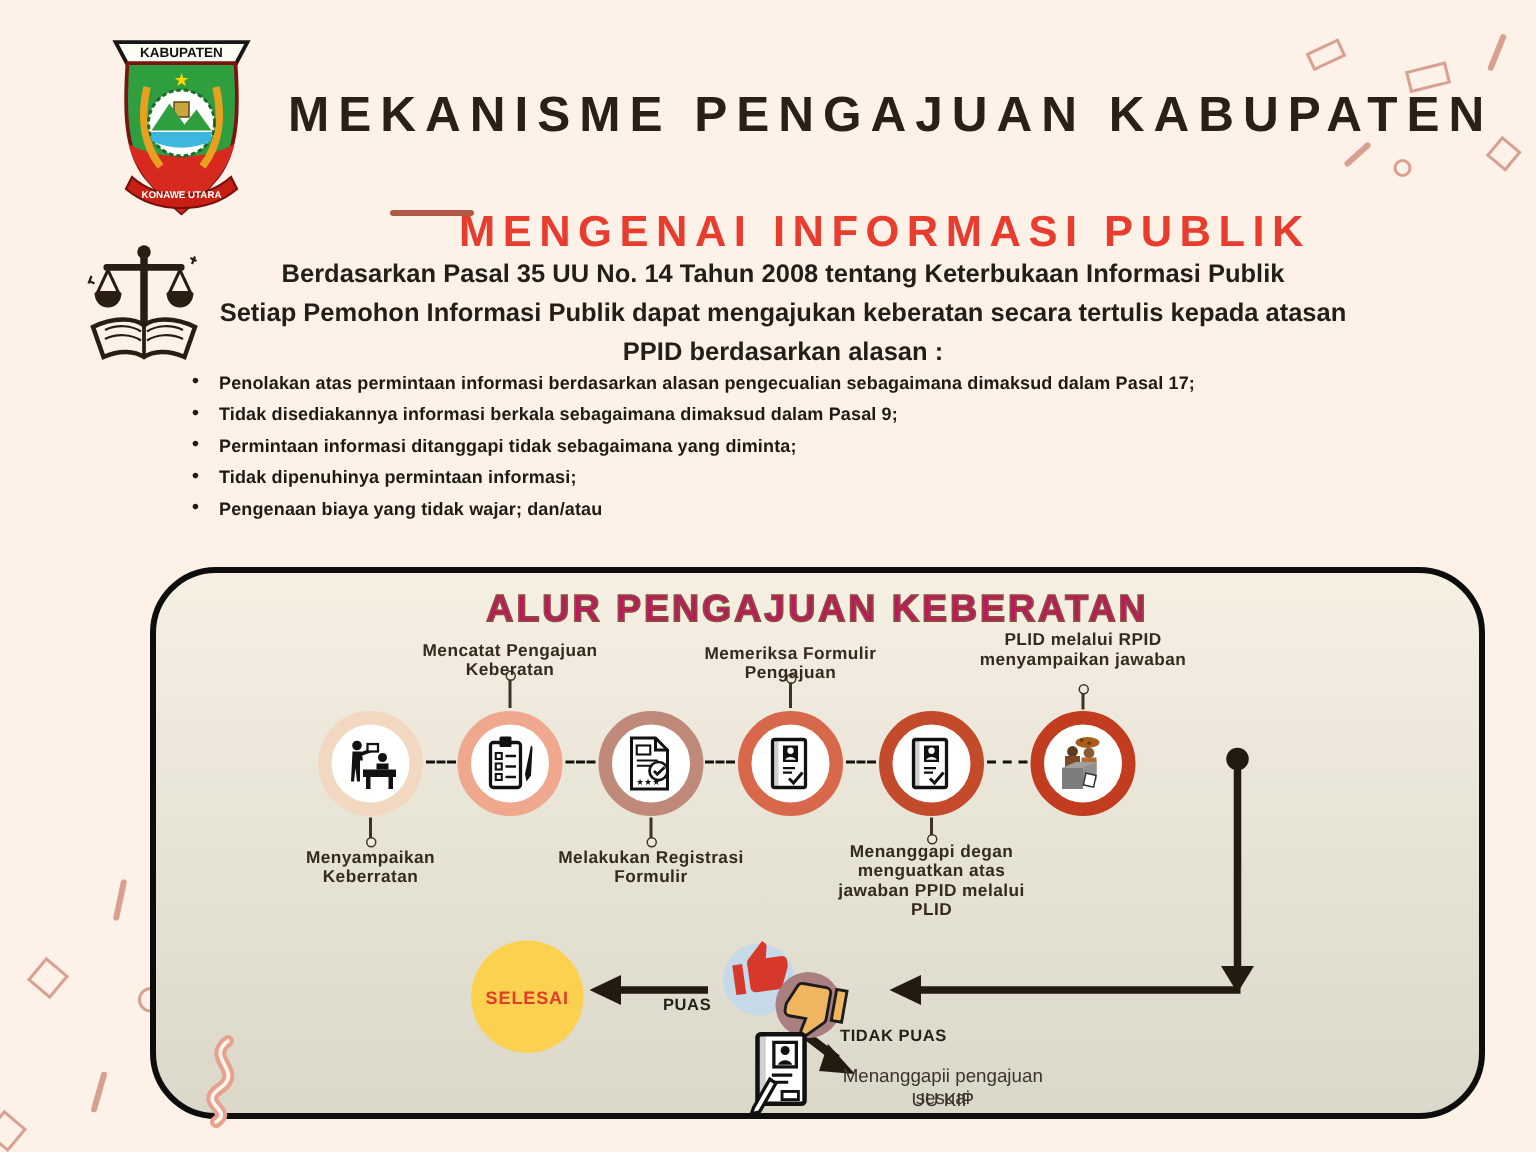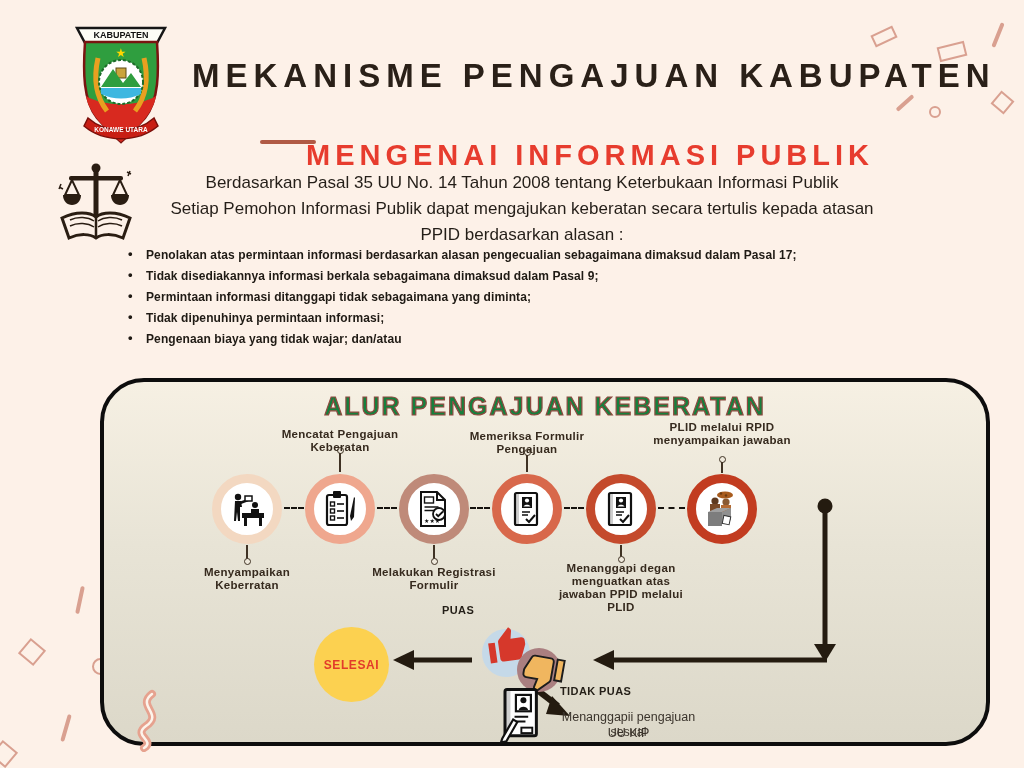--- a/index.html
+++ b/index.html
@@ -5,30 +5,30 @@
   html,body{margin:0;padding:0;}
   body{width:1024px;height:768px;overflow:hidden;font-family:"Liberation Sans",sans-serif;}
   #canvas{position:relative;width:1024px;height:768px;background:#fdf1e8;}
   .abs{position:absolute;}
   
   .title1{left:192px;top:57px;width:796px;text-align:center;font-size:33px;font-weight:800;
           letter-spacing:6px;color:#2a2018;white-space:nowrap;}
   .title2{left:192px;top:99px;width:796px;text-align:center;font-size:29px;font-weight:800;
           letter-spacing:5px;color:#e73c2e;white-space:nowrap;margin-top:40px;}
   .title-underline{left:260px;top:140px;width:56px;height:4px;background:#b05a45;border-radius:2px;}
-  .intro{left:82px;top:170px;width:880px;text-align:center;font-size:17px;font-weight:400;
+  .intro{left:82px;top:170px;width:880px;text-align:center;font-size:17px;font-weight:700;
          color:#241e18;line-height:26px;}
   ul.reasons{left:128px;top:244px;width:840px;margin:0;padding:0;list-style:none;}
   ul.reasons li{font-size:12px;font-weight:700;color:#1f1a14;line-height:19px;letter-spacing:0.1px;}
   ul.reasons li::before{content:"•";display:inline-block;width:18px;font-size:13px;vertical-align:1px;}
   
   .flowbox{left:100px;top:378px;width:882px;height:360px;border:4px solid #0d0d0d;border-radius:44px;
            background:linear-gradient(180deg,#f6f0e3 0%,#e8e4d6 45%,#dcd8c9 100%);}
   .flowtitle{left:100px;top:392px;width:890px;text-align:center;font-size:25px;font-weight:800;
-             letter-spacing:2px;color:#15803d;-webkit-text-stroke:1.2px #8e4a40;}
+             letter-spacing:2px;color:#be185d;-webkit-text-stroke:1.2px #8e4a40;}
   .ring{width:52px;height:52px;border-radius:50%;border:9px solid #ccc;background:#fff;
         display:flex;align-items:center;justify-content:center;}
   .dash{height:0;border-top:2.5px dashed #14110d;}
   .stem{width:2px;background:#3f3224;}
   .stemdot{width:5px;height:5px;border:1.5px solid #3f3224;border-radius:50%;background:#efe9dc;}
   .steplabel{font-size:11.5px;font-weight:700;line-height:13px;letter-spacing:0.3px;color:#362a1e;
              text-align:center;}
   .selesai{left:314px;top:627px;width:75px;height:75px;border-radius:50%;background:#fcd150;
            display:flex;align-items:center;justify-content:center;}
   .selesai span{font-size:12px;font-weight:800;letter-spacing:0.6px;color:#e23c2a;}
@@ -222,21 +222,21 @@
       <line x1="310" y1="282" x2="372" y2="282" stroke-width="5"></line>
       <polygon points="314,272 314,292 293,282" stroke="none"></polygon>
       <line x1="432" y1="308" x2="458" y2="328" stroke-width="6"></line>
       <polygon points="452,318 470,338 446,336" stroke="none"></polygon>
     </g>
   </svg>
 
   <div class="abs selesai">
     <span>SELESAI</span>
   </div>
-  <div class="abs arrowlabel" style="left:406px;top:604px;padding-left:36px;">PUAS</div>
+  <div class="abs arrowlabel" style="left:406px;top:664px;padding-left:36px;">PUAS</div>
 
   <div class="abs bluecircle"></div>
   <svg class="abs" style="left:487px;top:626px;transform:rotate(-8deg);" width="40" height="40" viewBox="0 0 24 24">
     <path fill="#d6382b" d="M1 21h4V9H1v12zm22-11c0-1.1-.9-2-2-2h-6.31l.95-4.57.03-.32c0-.41-.17-.79-.44-1.06L14.17 1 7.59 7.59C7.22 7.95 7 8.45 7 9v10c0 1.1.9 2 2 2h9c.83 0 1.54-.5 1.84-1.22l3.02-7.05c.09-.23.14-.47.14-.73v-2z"></path>
   </svg>
   <div class="abs mauvecircle"></div>
   <svg class="abs" style="left:522px;top:652px;transform:rotate(10deg);" width="42" height="42" viewBox="0 0 24 24">
     <path fill="#f0b65f" stroke="#1d1d1d" stroke-width="1.1" transform="rotate(180 12 12)" d="M1 21h4V9H1v12zm22-11c0-1.1-.9-2-2-2h-6.31l.95-4.57.03-.32c0-.41-.17-.79-.44-1.06L14.17 1 7.59 7.59C7.22 7.95 7 8.45 7 9v10c0 1.1.9 2 2 2h9c.83 0 1.54-.5 1.84-1.22l3.02-7.05c.09-.23.14-.47.14-.73v-2z"></path>
   </svg>
 

